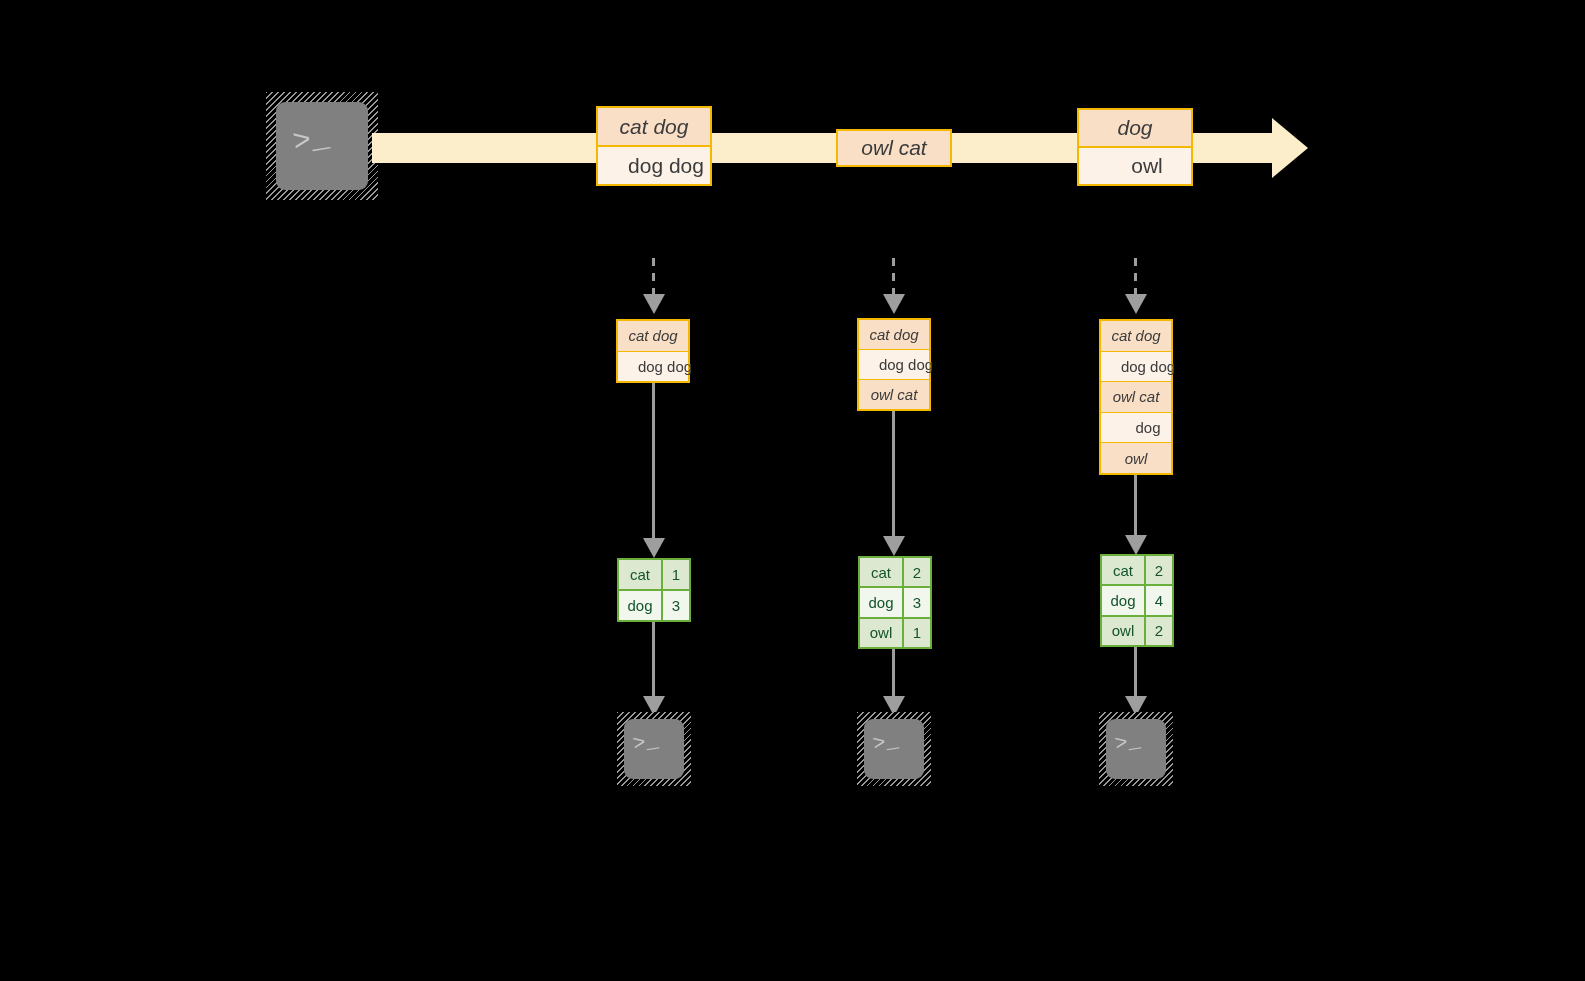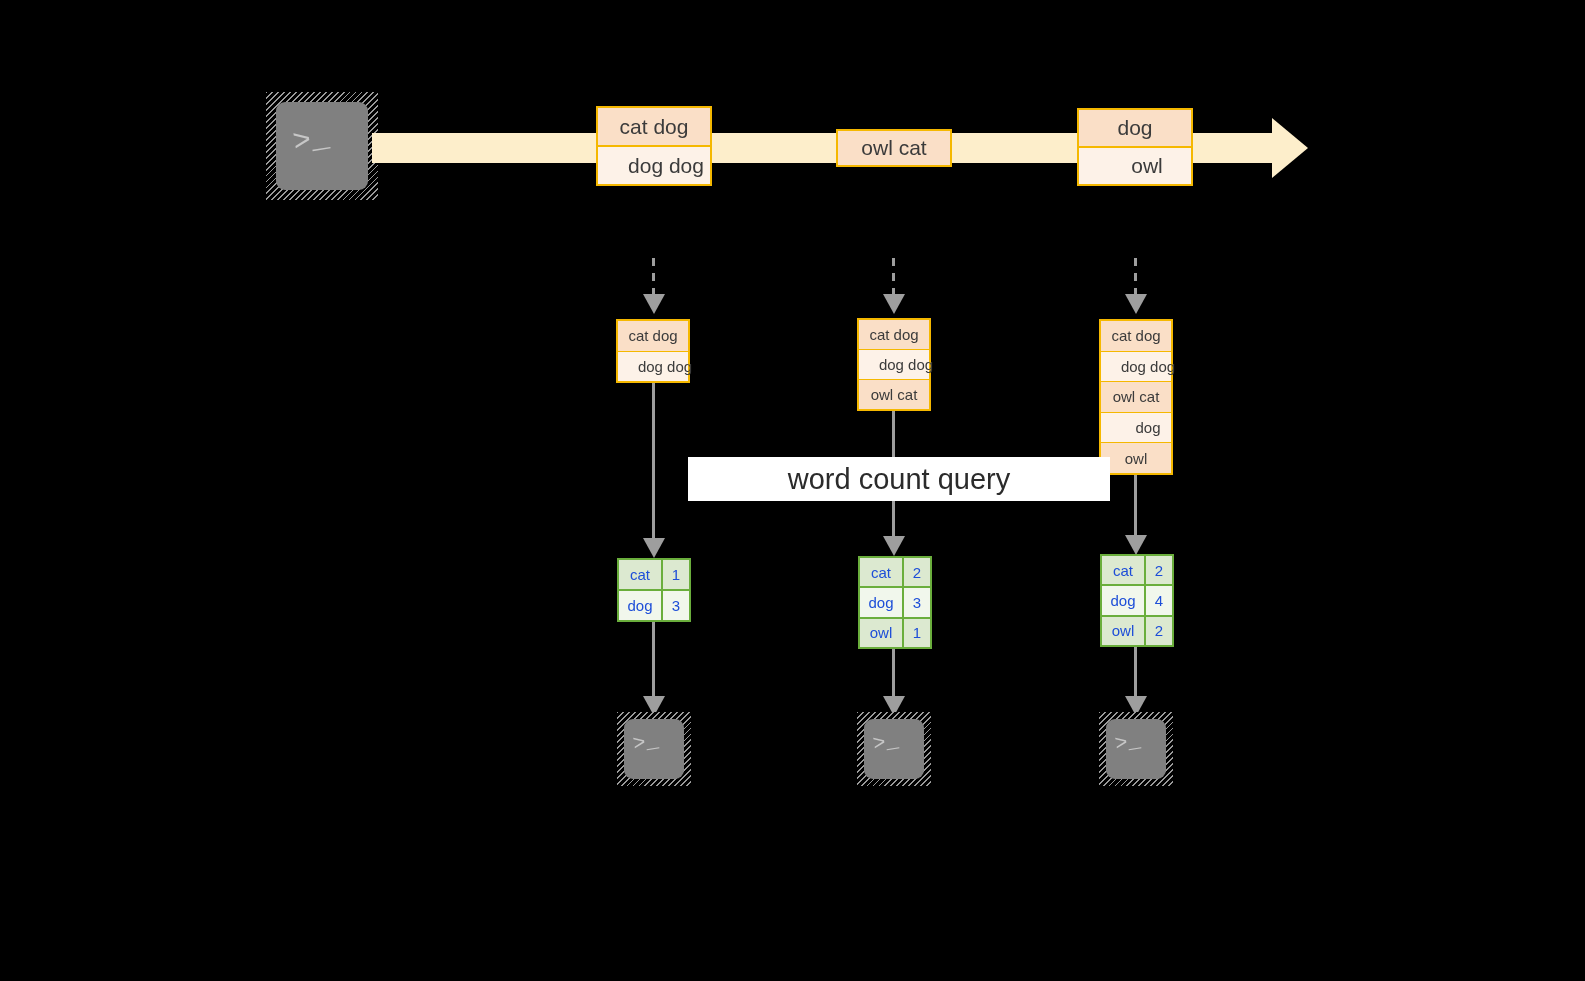--- a/index.html
+++ b/index.html
@@ -69,21 +69,21 @@
     box-sizing: border-box;
     flex: 1 1 auto;
     display: flex;
     align-items: center;
     justify-content: center;
     color: #3b3b3b;
     white-space: nowrap;
     border-bottom: 1px solid #f5b800;
   }
   .obox .row:last-child { border-bottom: none; }
-  .obox .row.dark  { background: #fadfc7; }
+  .obox .row.dark  { background: #fadfc7; font-style: italic; }
   .obox .row.light { background: #fdf2e8; padding-left: 24px; }
 
   
   .obox.big  { font-size: 21px; }
   .obox.big .row { border-bottom-width: 2px; }
   
   .obox.small { font-size: 15px; }
 
   
   .gbox {
@@ -99,21 +99,21 @@
     flex: 1 1 auto;
     display: flex;
     border-bottom: 2px solid #6aae3c;
   }
   .gbox .grow:last-child { border-bottom: none; }
   .gbox .gc {
     box-sizing: border-box;
     display: flex;
     align-items: center;
     justify-content: center;
-    color: #1d4ed8;
+    color: #14532d;
     white-space: nowrap;
   }
   .gbox .gc.k { border-right: 2px solid #6aae3c; }
   .gbox .grow.dark  .gc { background: #dce9d0; }
   .gbox .grow.light .gc { background: #f1f7ec; }
 
   
   .vline {
     position: absolute;
     width: 3px;
@@ -275,17 +275,14 @@
 
   <div class="vline" style="left:1134px; top:647px; height:51px;"></div>
   <div class="vhead" style="left:1125px; top:696px;"></div>
 
   <div class="term" style="left:1099px; top:712px; width:74px; height:74px;">
     <div class="hatch"></div>
     <div class="body" style="left:7px; top:7px; right:7px; bottom:7px;"></div>
     <div class="glyph" style="left:16px; top:20px; font-size:21px;">&gt;_</div>
   </div>
 
-  <div class="label-band" style="left:688px; top:457px; width:422px; height:44px;">
-    <div class="txt" style="top:6px;">word count query</div>
-  </div>
 
 </div>
 
 </body></html>

